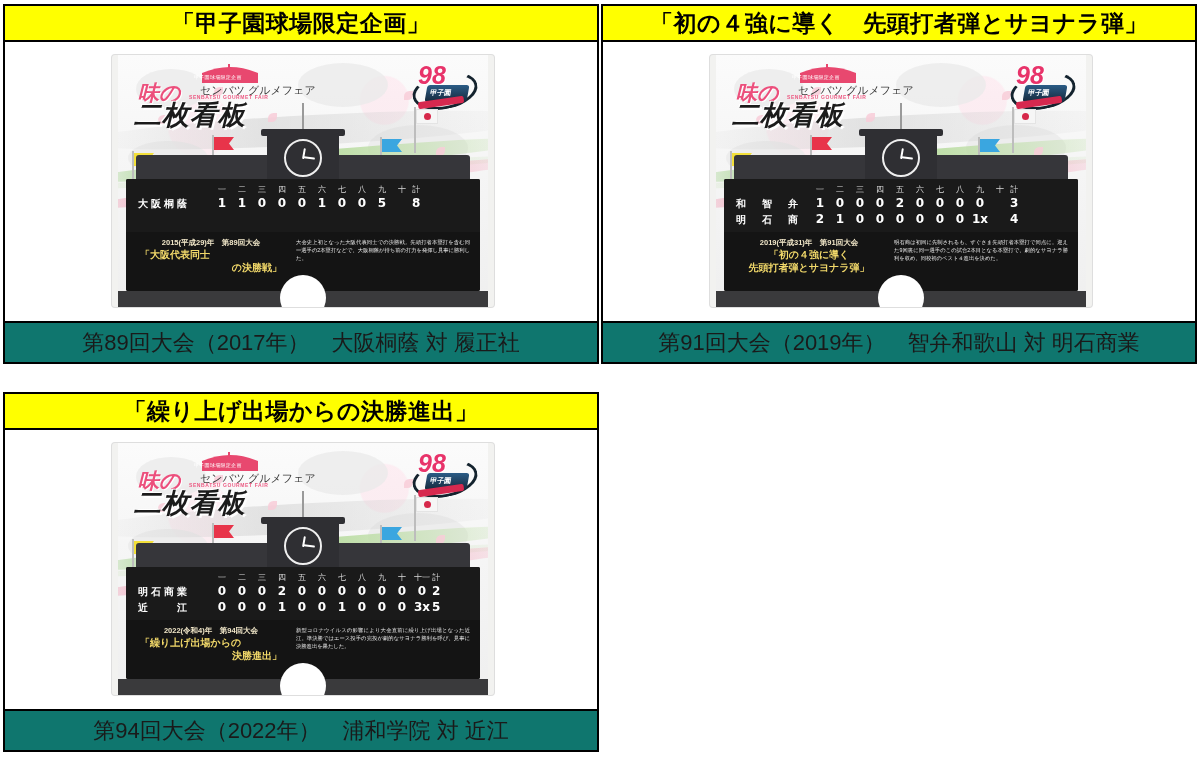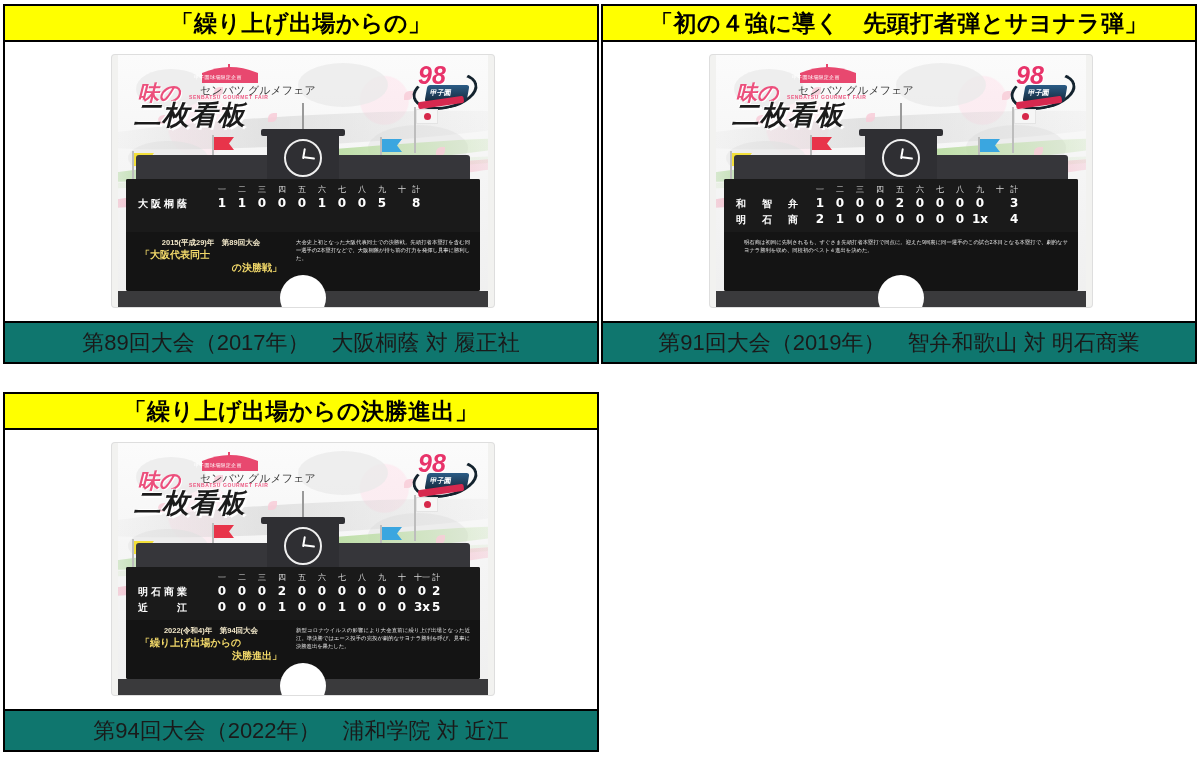--- a/index.html
+++ b/index.html
@@ -550,21 +550,21 @@
     white-space: nowrap;
   }
 </style>
 </head>
 <body>
 
 <div class="grid">
 
   <div class="panel panel-1">
     <div class="title-bar">
-      <span class="title-text">「繰り上げ出場からの」</span>
+      <span class="title-text">「甲子園球場限定企画」</span>
     </div>
     <div class="image-area">
       <div class="card">
         <div class="card-inner">
           <div class="tex" style="left:18px;top:14px;width:70px;height:40px;"></div>
           <div class="tex" style="left:180px;top:8px;width:90px;height:44px;"></div>
           <div class="tex" style="left:250px;top:70px;width:100px;height:46px;"></div>
           <div class="tex" style="left:10px;top:86px;width:80px;height:34px;"></div>
 
           <div class="swoosh swoosh-grey"></div>
@@ -835,20 +835,27 @@
                 <td class="num">0</td>
                 <td class="num">0</td>
                 <td class="num">1x</td>
                 <td class="num"></td>
                 <td class="tot">4</td>
               </tr>
             </tbody>
               </table>
 
             <div class="desc">
+              <div class="desc-left">
+                <div class="desc-year">2019(平成31)年　第91回大会</div>
+                <div class="desc-head">
+                  <span class="l1">「初の４強に導く</span>
+                  <span class="l2">先頭打者弾とサヨナラ弾」</span>
+                </div>
+              </div>
               <div class="desc-right">明石商は初回に先制されるも、すぐさま先頭打者本塁打で同点に。迎えた9回裏に同一選手のこの試合2本目となる本塁打で、劇的なサヨナラ勝利を収め、同校初のベスト４進出を決めた。</div>
             </div>
           </div>
 
           <div class="card-base"></div>
           <div class="notch"></div>
         </div>
       </div>
     </div>
     <div class="caption-bar">

